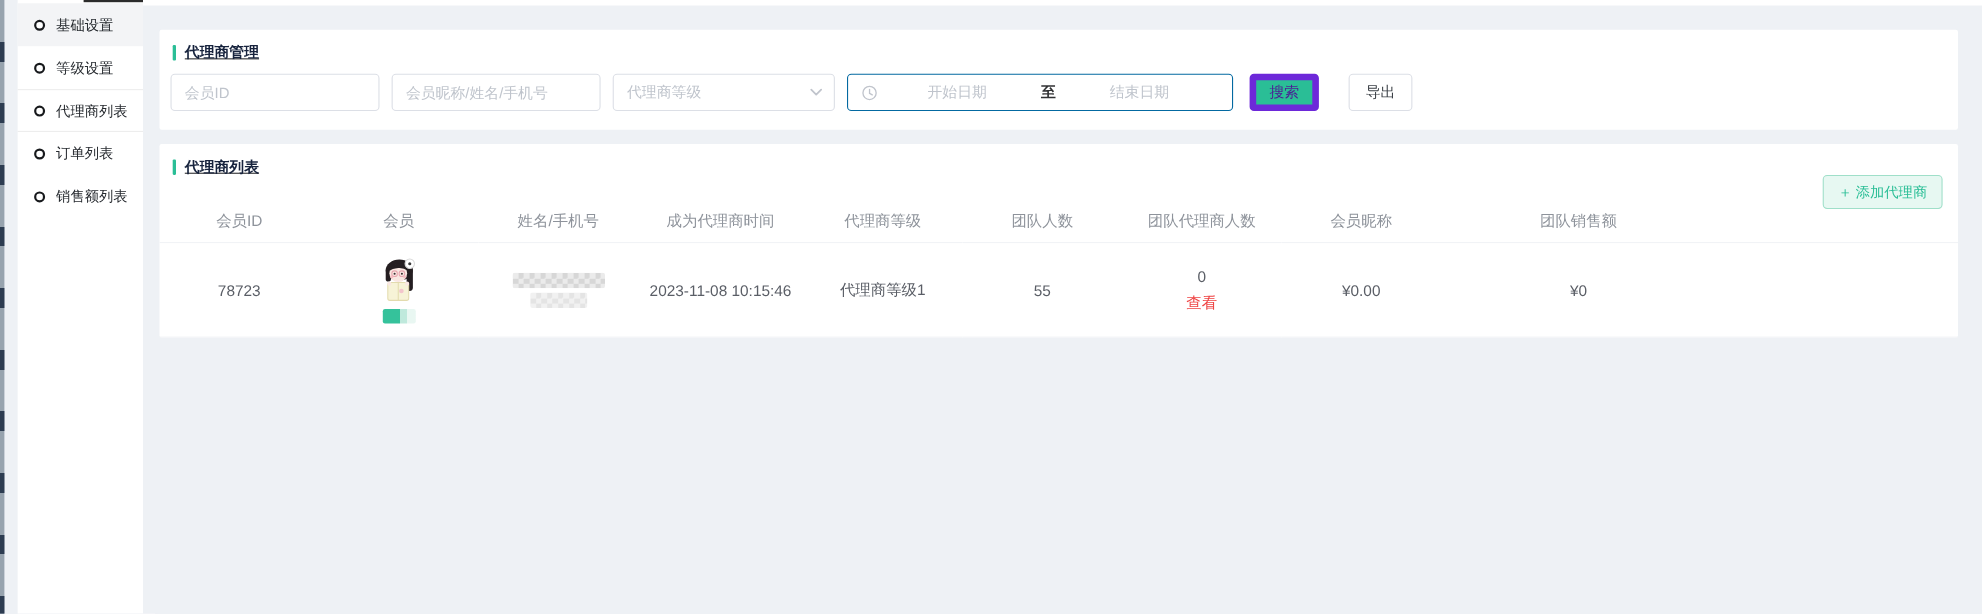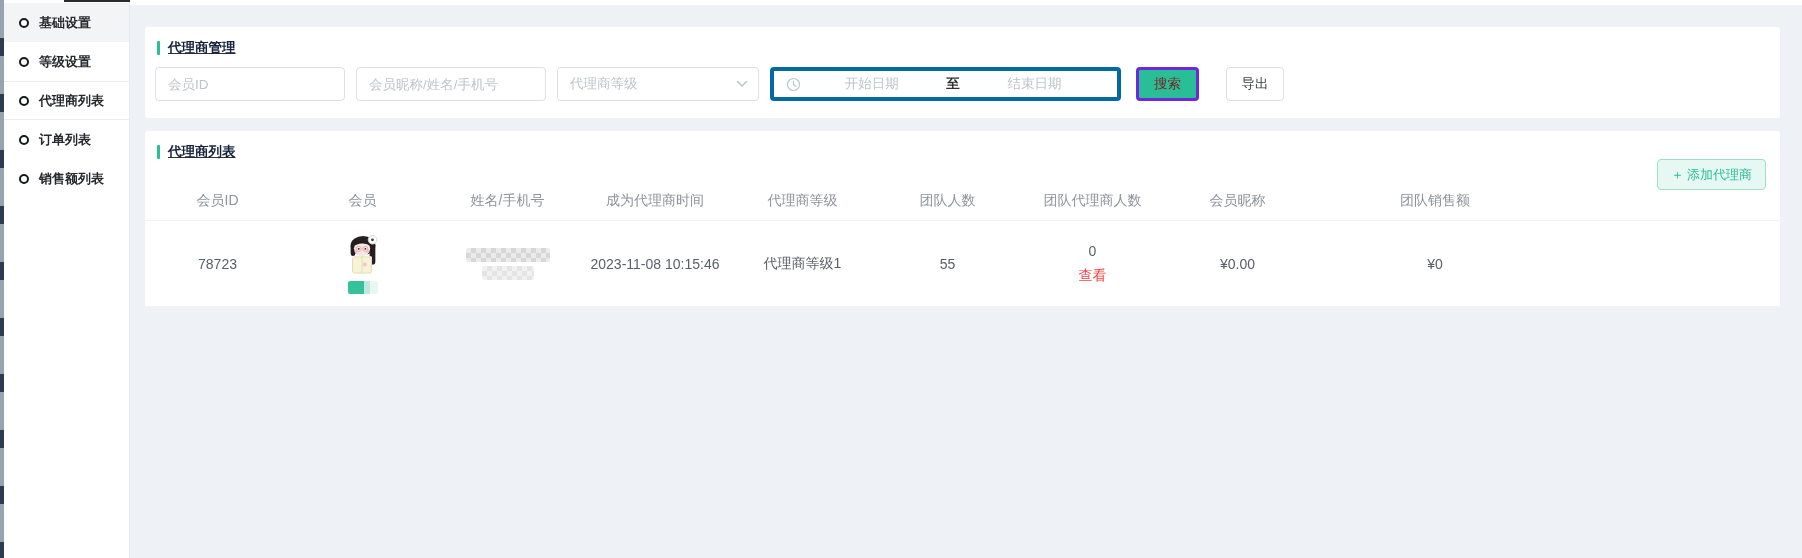--- a/index.html
+++ b/index.html
@@ -13,25 +13,24 @@
   }
   
   .edge-rail{
     position:absolute; left:0; top:0; width:4px; height:558px;
     background:
       repeating-linear-gradient(180deg, rgba(45,60,81,0) 0 38px, #2d3c51 38px 56px),
       #97a3ae;
   }
   
   .sidebar{
-    position:absolute; left:4px; top:0; width:126px; height:558px;
+    position:absolute; left:16px; top:0; width:126px; height:558px;
     background:#fff; border-right:1px solid #e6e9ee;
     box-shadow:1px 0 3px rgba(0,0,0,.04);
     padding-top:3px;
-    font-weight:bold;
   }
   .sidebar .top-line{ position:absolute; top:0; left:60px; width:66px; height:2px; background:#2b2b2b; }
   .side-item{
     height:39px; display:flex; align-items:center; gap:10px;
     padding-left:15px; font-size:13px; color:#25292e; cursor:pointer;
     white-space:nowrap;
   }
   .side-item.shaded{ background:#f3f4f6; }
   .side-item.bordered{ border-top:1px solid #ededed; border-bottom:1px solid #ededed; }
   .ring-icon{
@@ -58,31 +57,31 @@
   }
   .f-input::placeholder{ color:#bfc4cc; opacity:1; }
   .w-member{ width:190px; }
   .w-nick{ width:190px; }
   .f-select{
     width:202px; height:34px; border:1px solid #dcdfe6; border-radius:4px; background:#fff;
     display:flex; align-items:center; justify-content:space-between; padding:0 10px 0 12px;
     font-size:13.5px; color:#bfc4cc; cursor:pointer;
   }
   .f-dates{
-    width:351px; height:34px; border:4px solid #0369a1; border-radius:4px; background:#fff;
+    width:351px; height:34px; border:1px solid #0369a1; border-radius:4px; background:#fff;
     display:flex; align-items:center; padding:0 12px; font-size:13.5px; cursor:pointer;
   }
   .f-dates .ph{ flex:1; text-align:center; color:#bfc4cc; }
   .f-dates .to{ color:#303133; font-weight:bold; padding:0 4px; }
   .btn{
     height:34px; border-radius:4px; font-size:13.5px; cursor:pointer;
     display:inline-flex; align-items:center; justify-content:center;
     font-family:"Liberation Sans","DejaVu Sans",sans-serif;
   }
-  .btn-search{ width:63px; margin-left:4px; background:#2abe96; border:3px solid #6d28d9; color:#7f1d1d; }
+  .btn-search{ width:63px; margin-left:4px; background:#2abe96; border:6px solid #6d28d9; color:#4c1d95; }
   .btn-export{ width:58px; background:#fff; border:1px solid #dcdfe6; color:#3a3f45;margin-left:16px; }
   
   .btn-add{
     position:absolute; top:28px; right:14px; height:31px; padding:0 13px;
     background:#e7f8f2; border:1px solid #9fdfc9; border-radius:4px;
     color:#2abe96; font-size:13px; display:flex; align-items:center; gap:3px; cursor:pointer;
   }
   
   table{ width:100%; border-collapse:collapse; table-layout:fixed; margin-top:23px; }
   th{

